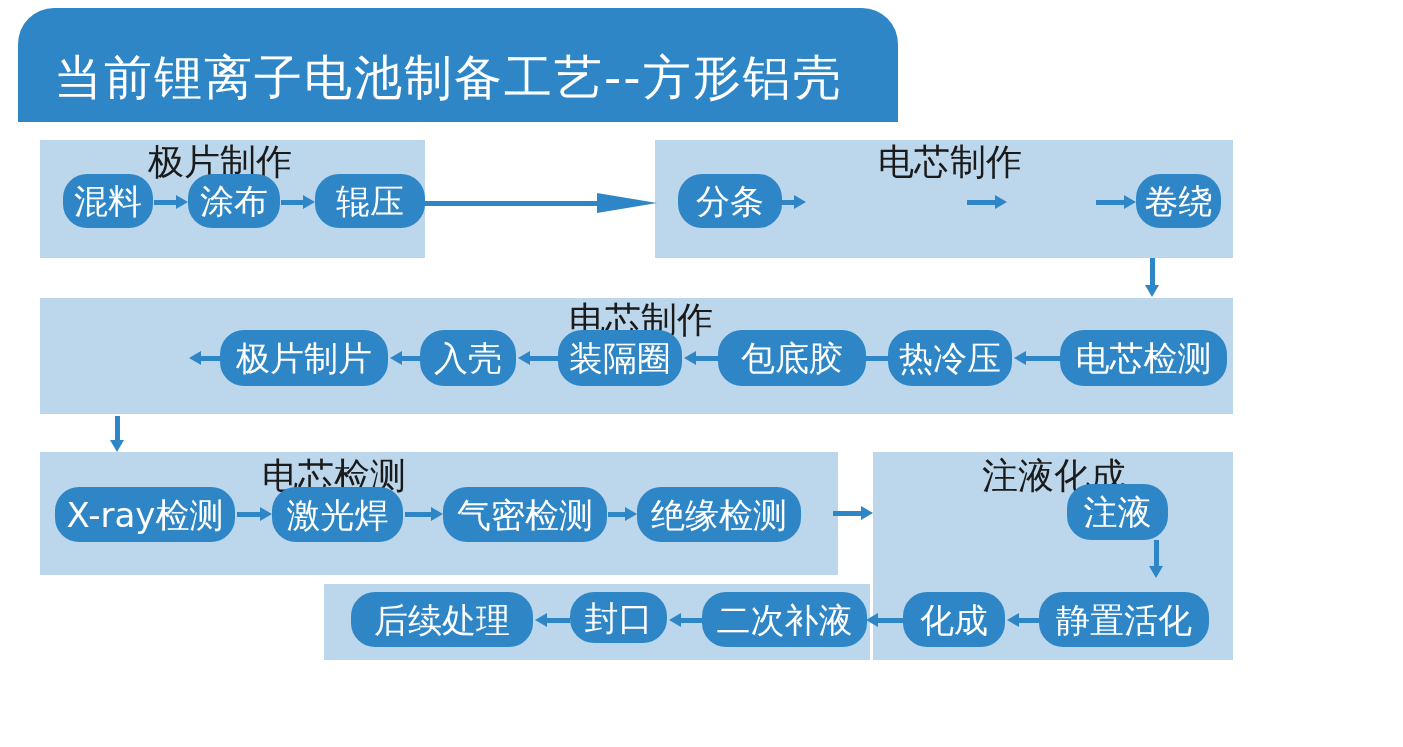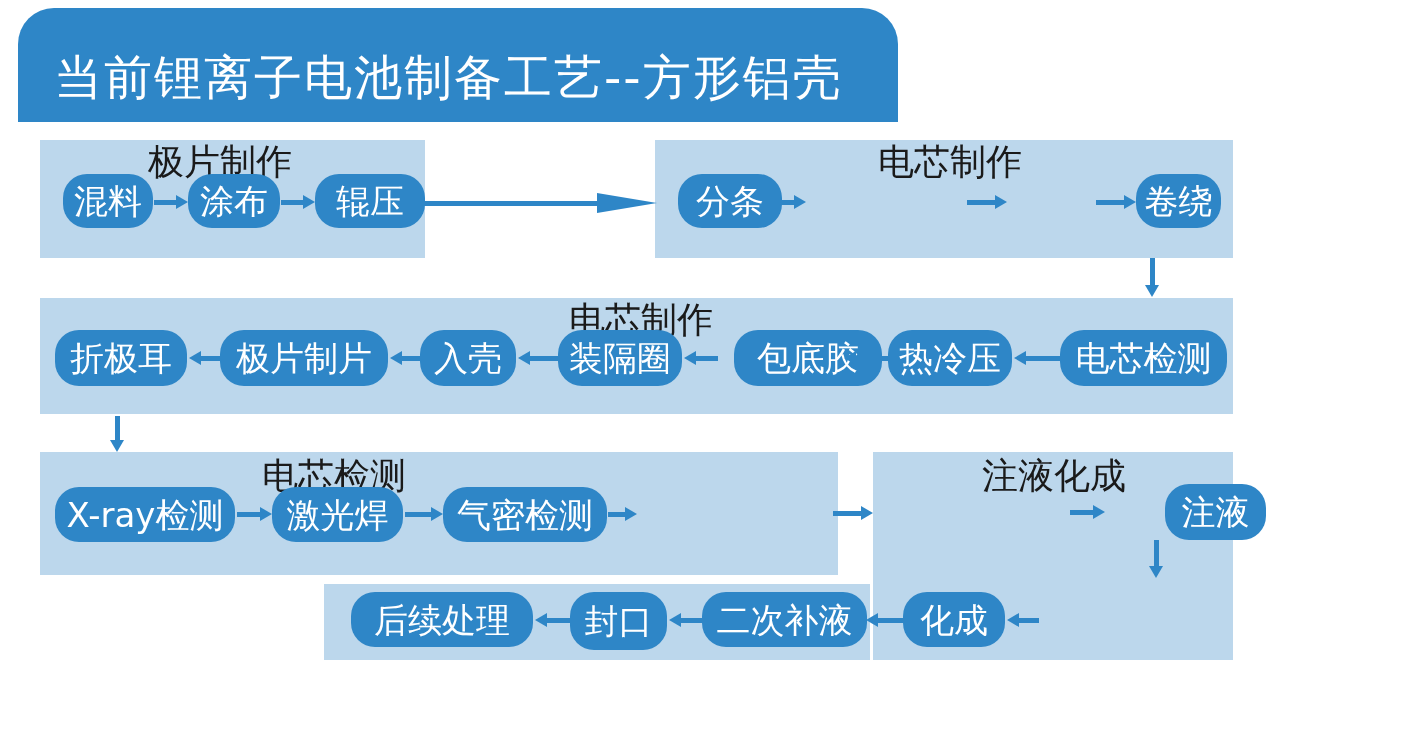--- a/index.html
+++ b/index.html
@@ -78,38 +78,39 @@
   <div class="gtitle" style="left:334px;top:456px">电芯检测</div>
   <div class="gtitle" style="left:1054px;top:456px">注液化成</div>
 
   <div class="box" style="left:63px;top:174px;width:90px;height:54px">混料</div>
   <div class="box" style="left:188px;top:174px;width:92px;height:54px">涂布</div>
   <div class="box" style="left:315px;top:174px;width:110px;height:54px">辊压</div>
 
   <div class="box" style="left:678px;top:174px;width:104px;height:54px">分条</div>
   <div class="box" style="left:1136px;top:174px;width:85px;height:54px">卷绕</div>
 
-  <div class="box" style="left:55px;top:330px;width:132px;height:56px">折极耳</div>
   <div class="box" style="left:220px;top:330px;width:168px;height:56px">极片制片</div>
   <div class="box" style="left:420px;top:330px;width:96px;height:56px">入壳</div>
   <div class="box" style="left:558px;top:330px;width:124px;height:56px">装隔圈</div>
-  <div class="box" style="left:734px;top:330px;width:148px;height:56px">包底胶</div>
+  <div class="box" style="left:718px;top:330px;width:148px;height:56px">包底胶</div>
   <div class="box" style="left:888px;top:330px;width:124px;height:56px">热冷压</div>
   <div class="box" style="left:1060px;top:330px;width:167px;height:56px">电芯检测</div>
 
   <div class="box" style="left:55px;top:487px;width:180px;height:55px">X-ray检测</div>
   <div class="box" style="left:272px;top:487px;width:131px;height:55px">激光焊</div>
   <div class="box" style="left:443px;top:487px;width:164px;height:55px">气密检测</div>
-
-  <div class="box" style="left:1165px;top:484px;width:101px;height:56px">注液</div>
+  <div class="box" style="left:637px;top:487px;width:164px;height:55px">绝缘检测</div>
+
+  <div class="box" style="left:1067px;top:484px;width:101px;height:56px">注液</div>
 
   <div class="box" style="left:351px;top:592px;width:182px;height:55px">后续处理</div>
-  <div class="box" style="left:570px;top:592px;width:97px;height:58px">封口</div>
+  <div class="box" style="left:570px;top:592px;width:97px;height:51px">封口</div>
   <div class="box" style="left:702px;top:592px;width:165px;height:55px">二次补液</div>
   <div class="box" style="left:903px;top:592px;width:102px;height:55px">化成</div>
+  <div class="box" style="left:1039px;top:592px;width:170px;height:55px">静置活化</div>
 
   <div class="ar" style="left:154px;top:195px;width:34px">
       <i class="sh"></i>
       <i class="hd"></i>
     </div>
   <div class="ar" style="left:281px;top:195px;width:34px">
       <i class="sh"></i>
       <i class="hd"></i>
     </div>
   <div class="along" style="left:422px;top:193px;width:235px">

